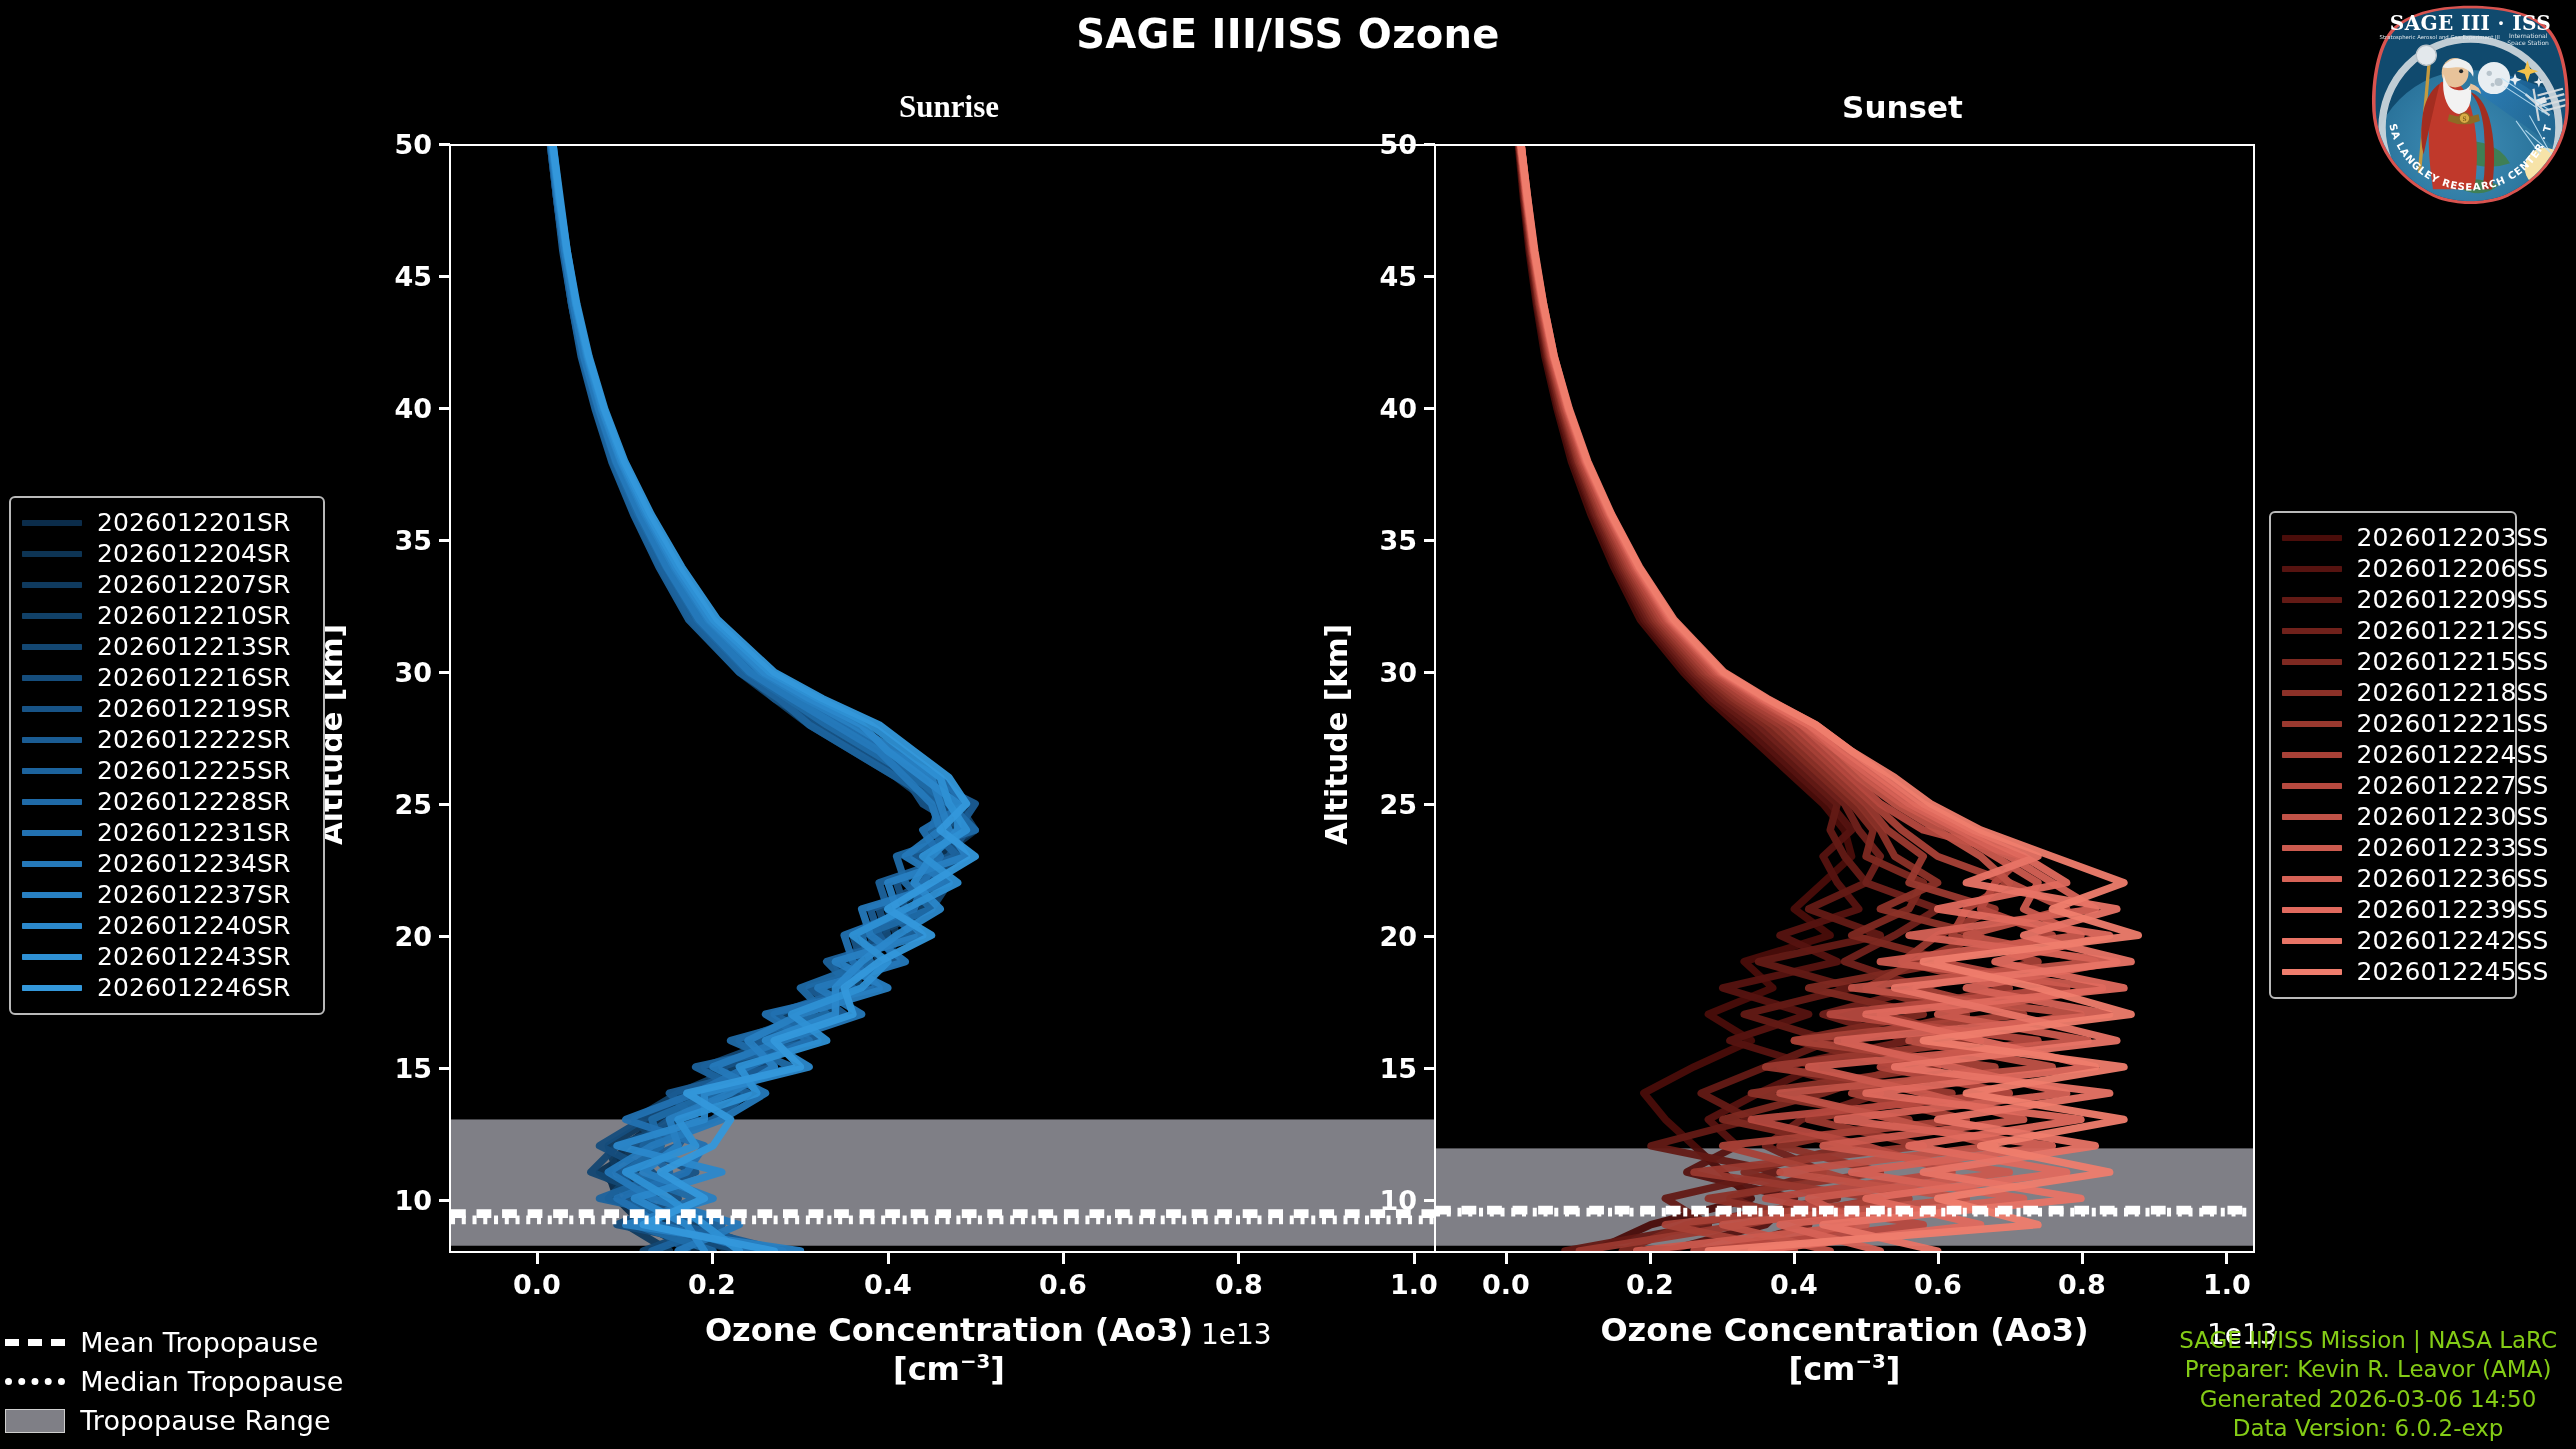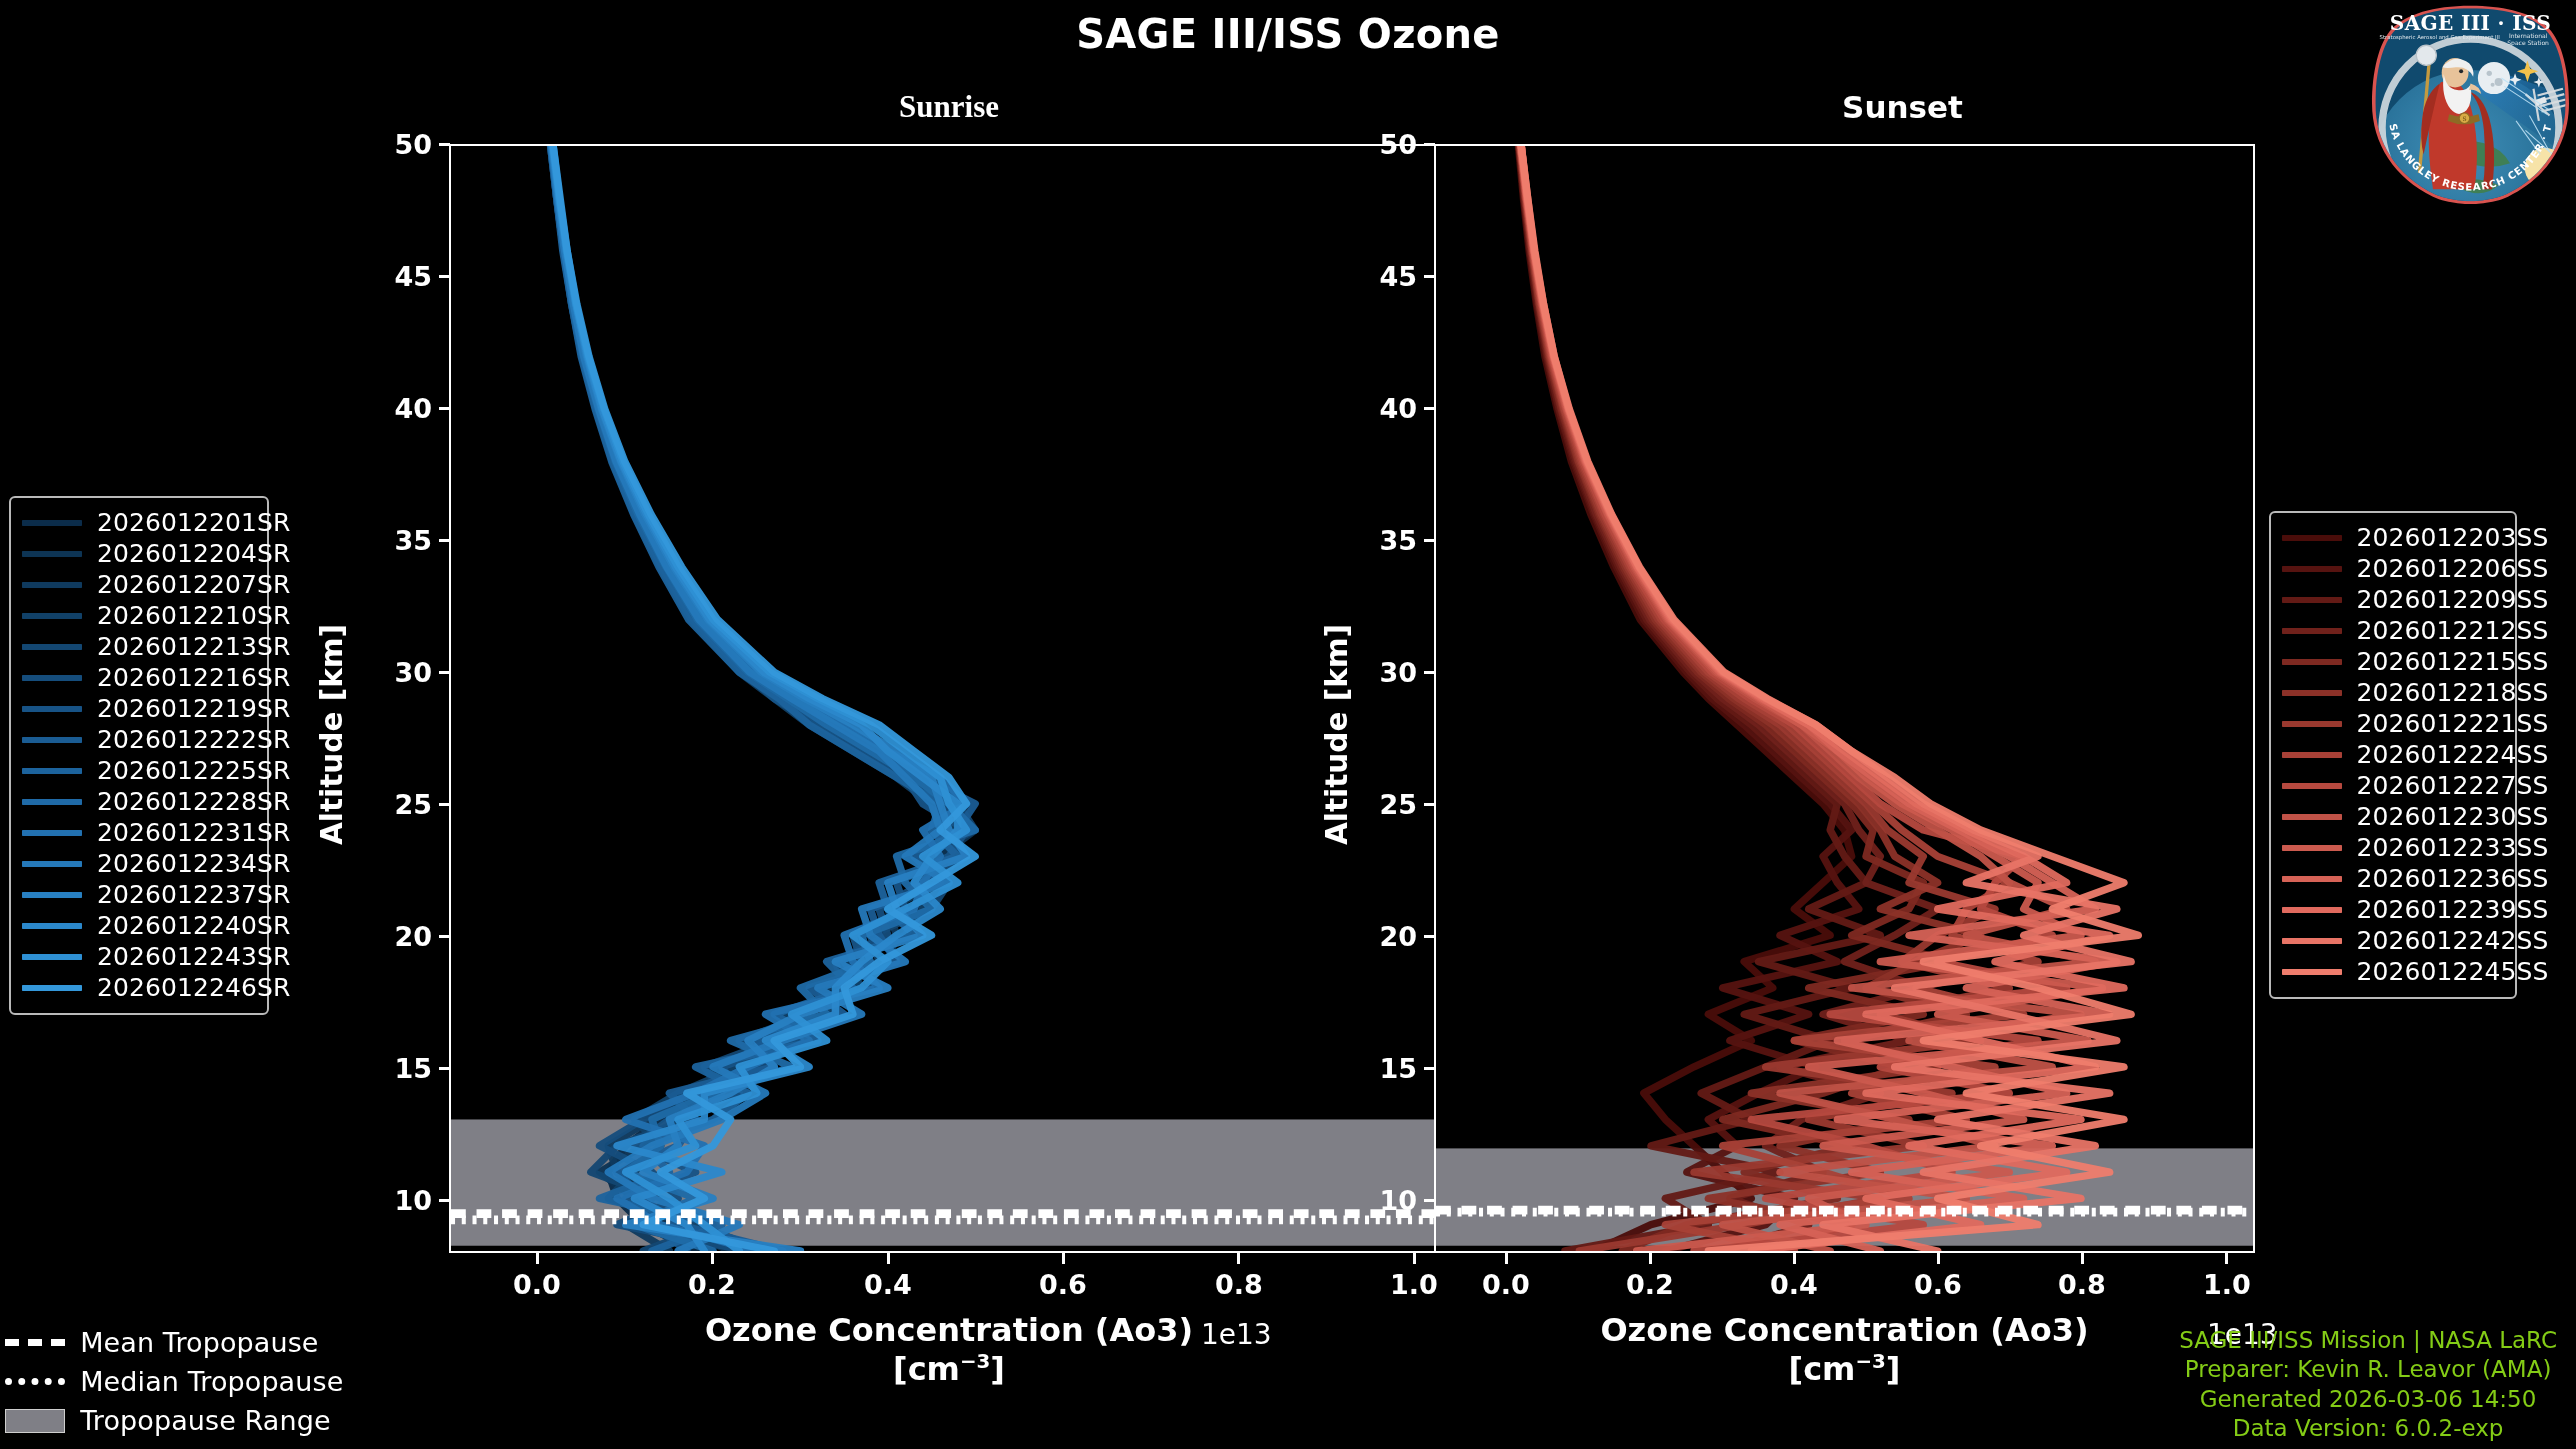--- a/index.html
+++ b/index.html
@@ -70,21 +70,21 @@
   .swatch-dot{
     width:60px;height:0;border-top:7.4px dotted #fff;flex:none;margin-right:14.8px;
   }
   .swatch-box{
     width:60px;height:24px;background:#7f7f86;border:1.3px solid #cfcfcf;
     flex:none;margin-right:14.8px;box-sizing:border-box;
   }
   .legend-label{
     font-size:25px;white-space:nowrap;color:#fff;letter-spacing:0.1px;
   }
-  #legend-sunrise{left:9.4px;top:496px;width:260px;text-align:right;}
+  #legend-sunrise{left:9.4px;top:496px;width:316px;text-align:right;}
   #legend-sunset{left:2269px;top:511px;width:248px;}
   #legend-trop{left:5.4px;top:1323px;width:315px;border:none;background:transparent;padding:0;}
   #legend-trop .legend-row{height:39px;}
   #legend-trop .legend-label{font-size:27px;}
 
   
   #credits{
     right:19px;bottom:5.4px;text-align:center;color:#84cc16;
     font-size:23px;line-height:1.28;
   }

